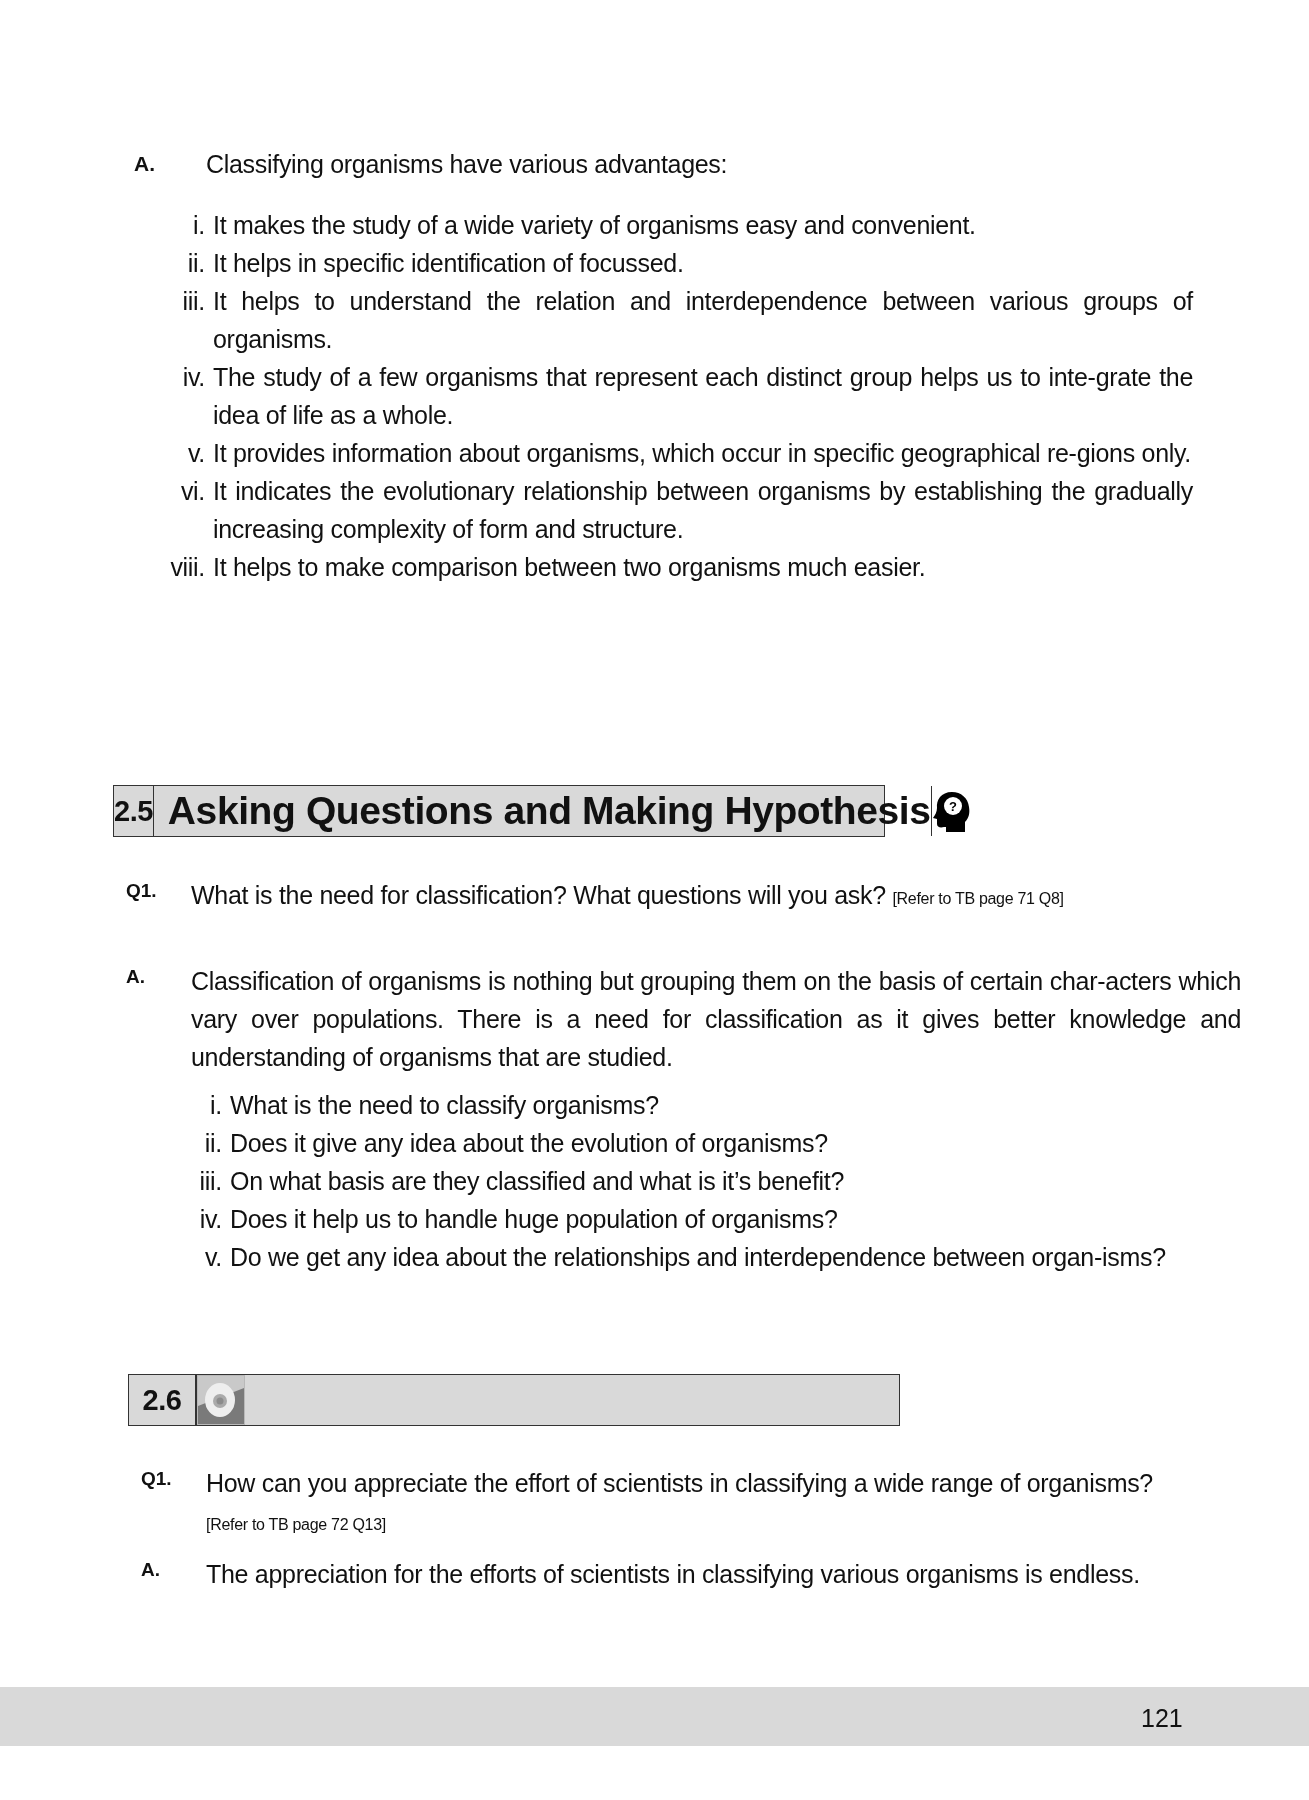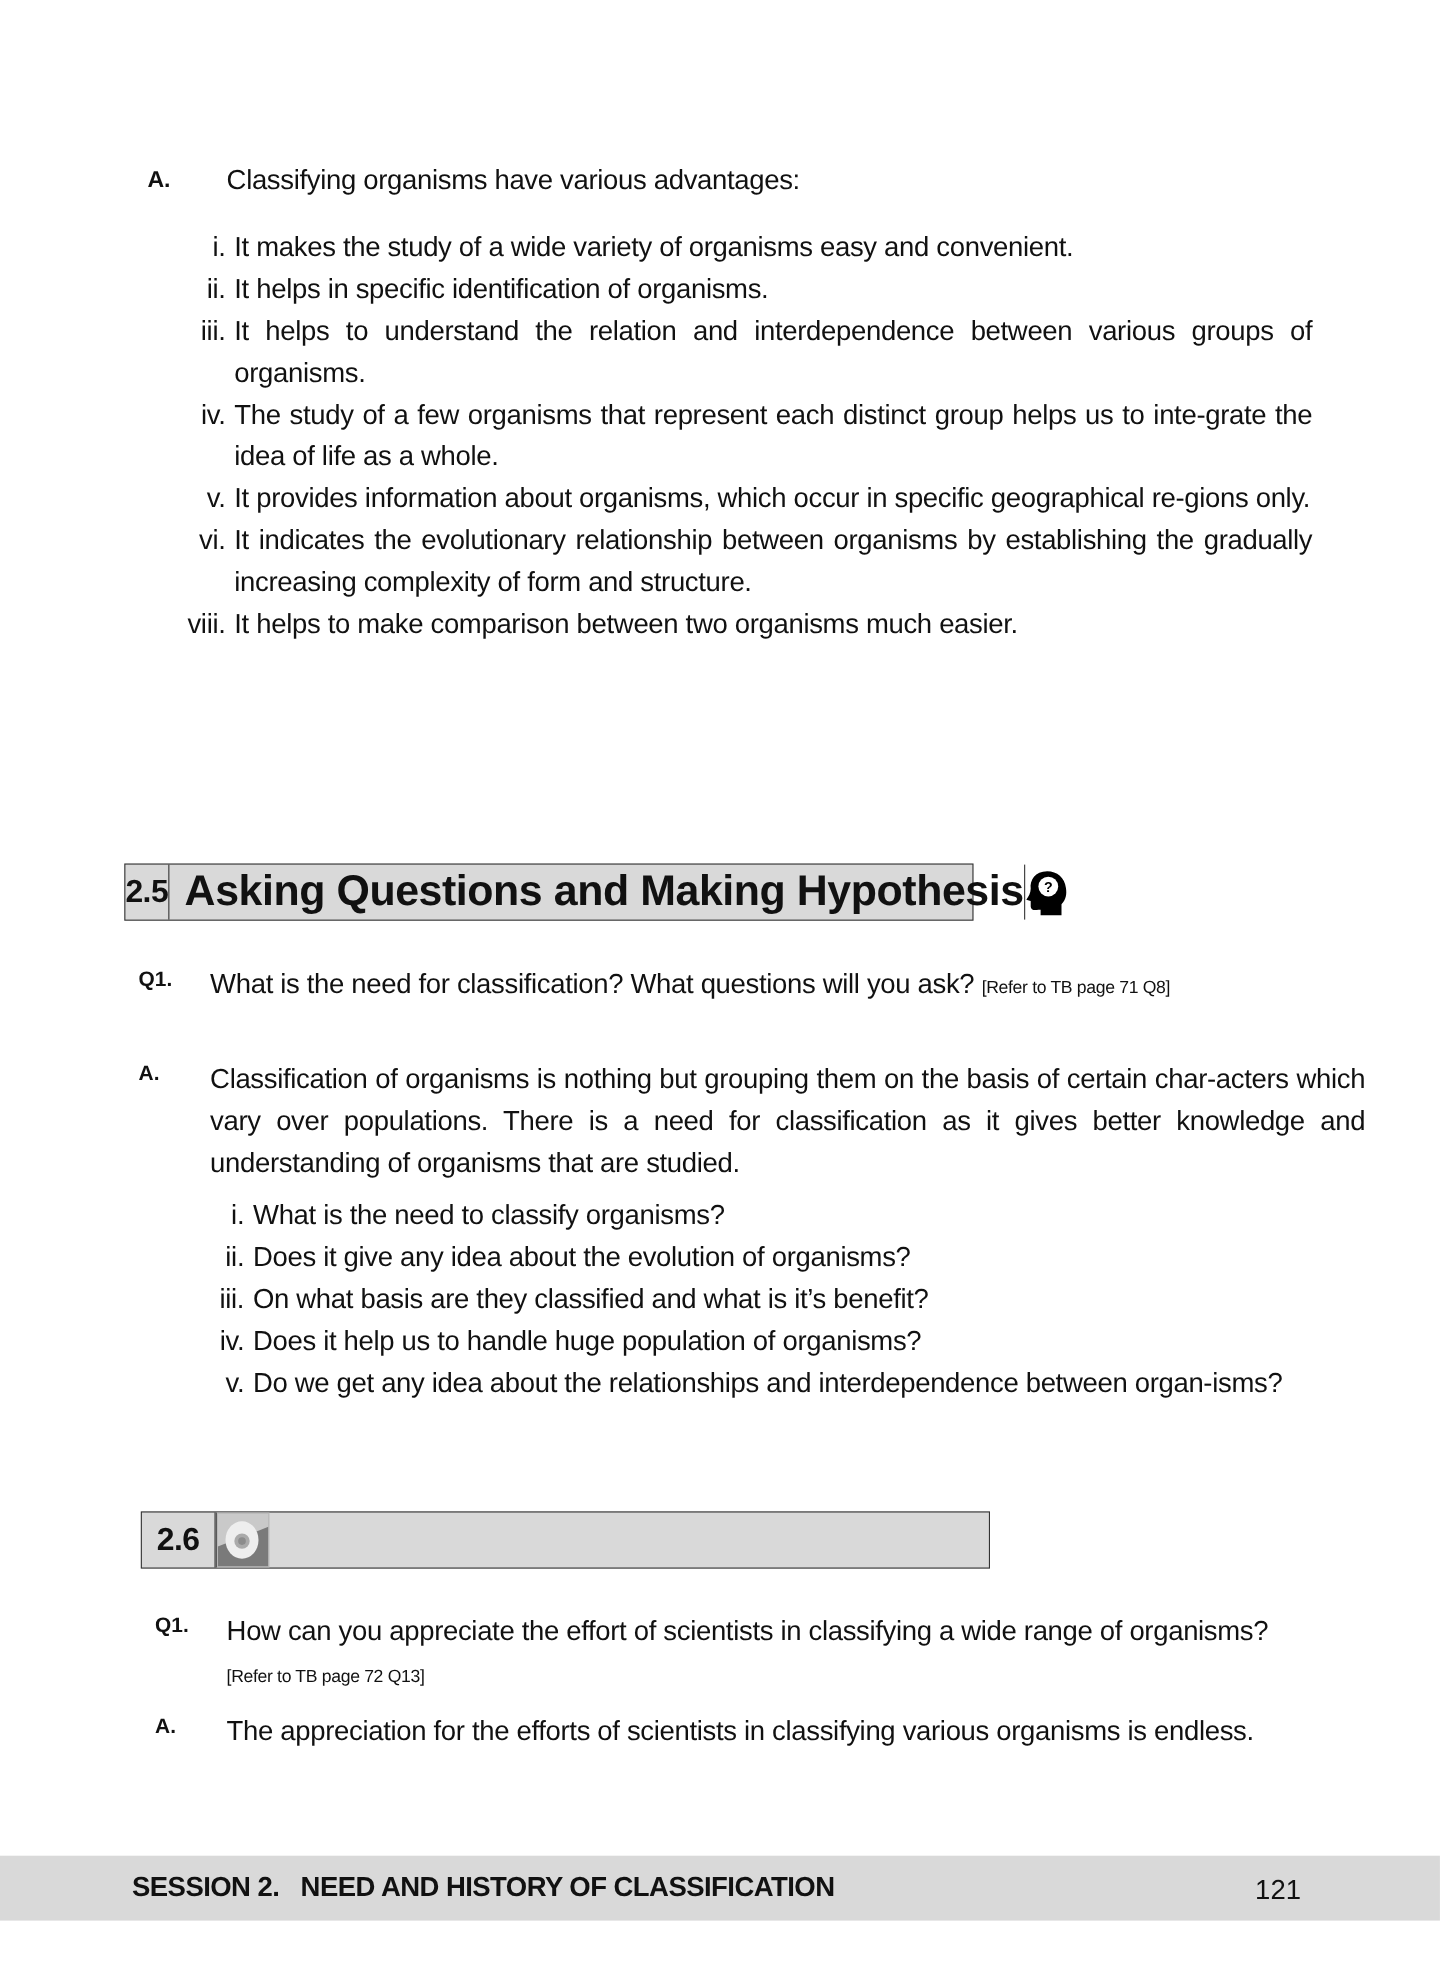--- a/index.html
+++ b/index.html
@@ -40,21 +40,21 @@
   .footer .pg { position: absolute; left: 1141px; top: 17px; font-size: 25px; }
 </style>
 </head>
 <body>
 
 <div class="abs lbl" style="left:134px; top:152px;">A.</div>
 <div class="abs txt" style="left:206px; top:145px;">Classifying organisms have various advantages:</div>
 
 <ol class="rl" id="list-adv" style="left:213px; top:206px; width:980px;">
     <li style="padding-left: 0px;"><span class="num" style="left: -58px; width: 50px;">i.</span><span>It makes the study of a wide variety of organisms easy and convenient.</span></li>
-    <li style="padding-left: 0px;"><span class="num" style="left: -58px; width: 50px;">ii.</span><span>It helps in specific identification of organisms.</span></li>
+    <li style="padding-left: 0px;"><span class="num" style="left: -58px; width: 50px;">ii.</span><span>It helps in specific identification of focussed.</span></li>
     <li style="padding-left: 0px;"><span class="num" style="left: -58px; width: 50px;">iii.</span><span>It helps to understand the relation and interdependence between various groups of organisms.</span></li>
     <li style="padding-left: 0px;"><span class="num" style="left: -58px; width: 50px;">iv.</span><span>The study of a few organisms that represent each distinct group helps us to inte-grate the idea of life as a whole.</span></li>
     <li style="padding-left: 0px;"><span class="num" style="left: -58px; width: 50px;">v.</span><span>It provides information about organisms, which occur in specific geographical re-gions only.</span></li>
     <li style="padding-left: 0px;"><span class="num" style="left: -58px; width: 50px;">vi.</span><span>It indicates the evolutionary relationship between organisms by establishing the gradually increasing complexity of form and structure.</span></li>
     <li style="padding-left: 0px;"><span class="num" style="left: -58px; width: 50px;">viii.</span><span>It helps to make comparison between two organisms much easier.</span></li>
   </ol>
 
 <div class="sec" style="left:113px; top:785px; width:770px;">
   <div class="no">2.5</div>
   <div class="ttl">Asking Questions and Making Hypothesis</div>
@@ -108,15 +108,14 @@
     <span class="small">[Refer to TB page 72 Q13]</span>
   </div>
 </div>
 
 <div class="qa" style="left:141px; top:1555px; width:1130px;">
   <span class="label">A.</span>
   <div class="body" style="left:65px; top:0; width:1080px;">The appreciation for the efforts of scientists in classifying various organisms is endless.</div>
 </div>
 
 <div class="footer">
-  <span class="ft" style="white-space:pre;">SESSION 2.   NEED AND HISTORY OF CLASSIFICATION</span>
   <span class="pg">121</span>
 </div>
 
 </body></html>

